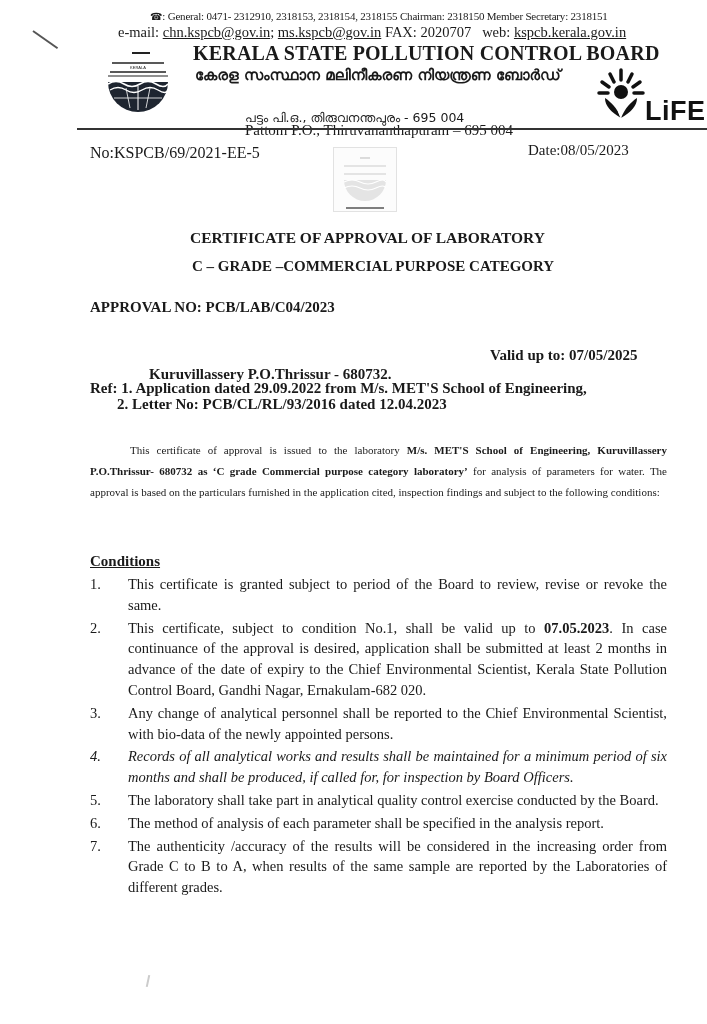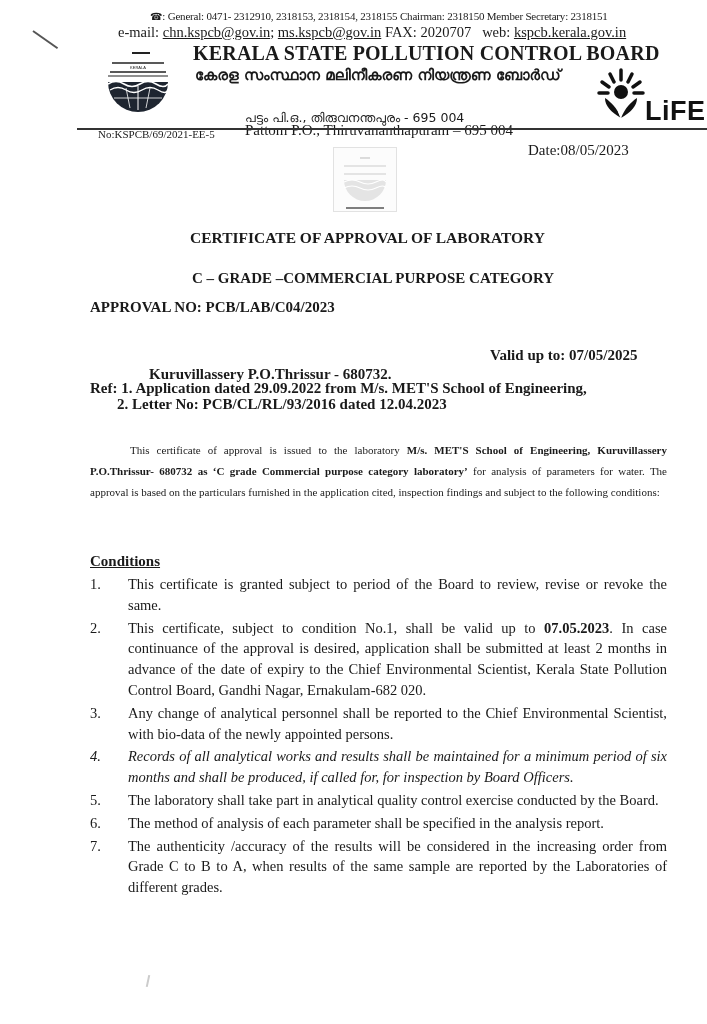--- a/index.html
+++ b/index.html
@@ -21,26 +21,26 @@
   .board-name-ml { left: 195px; top: 66px; font-size: 15px; font-weight: bold; white-space: nowrap; font-family: "DejaVu Sans", sans-serif; }
   .address { left: 245px; top: 90px; font-size: 15px; white-space: nowrap; margin-top: 32px; }
   .address-ml { left: 245px; top: 110px; font-size: 12.5px; white-space: nowrap; font-family: "DejaVu Sans", sans-serif; }
 
   .logo-left { left: 106px; top: 62px; width: 64px; height: 50px; }
   .logo-life { left: 597px; top: 66px; width: 110px; height: 56px; }
   .life-text { position: absolute; left: 48px; top: 4px; font-family: "Liberation Sans", sans-serif; font-weight: bold; font-size: 27px; color: #111; letter-spacing: 0.5px; margin-top: 26px; }
 
   .header-rule { left: 77px; top: 128px; width: 630px; height: 2px; background: #333; }
 
-  .ref-no { left: 90px; top: 128px; font-size: 11px; margin-left: 8px; }
+  .ref-no { left: 90px; top: 144px; font-size: 16px; }
   .date { left: 528px; top: 142px; font-size: 15px; }
   .stamp { left: 333px; top: 147px; width: 62px; height: 63px; border: 1px solid #e2e2e2; background: #fcfcfc; }
 
   .title1 { left: 190px; top: 229px; font-size: 15.5px; font-weight: bold; white-space: nowrap; }
-  .title2 { left: 192px; top: 258px; font-size: 15px; font-weight: bold; white-space: nowrap; margin-top: 12px; }
+  .title2 { left: 192px; top: 258px; font-size: 15px; font-weight: bold; white-space: nowrap; }
 
   .approval { left: 90px; top: 299px; font-size: 15px; font-weight: bold; white-space: nowrap; }
   .valid { left: 490px; top: 299px; font-size: 15px; font-weight: bold; white-space: nowrap; margin-top: 48px; }
 
   .ref1 { left: 90px; top: 336px; font-size: 15px; font-weight: bold; white-space: nowrap; margin-top: 44px; }
   .ref1b { left: 149px; top: 366px; font-size: 15px; font-weight: bold; white-space: nowrap; }
   .ref2 { left: 117px; top: 396px; font-size: 15px; font-weight: bold; white-space: nowrap; }
 
   .para { left: 90px; top: 440px; width: 577px; font-size: 11px; line-height: 20.8px; text-align: justify; }
   .para p { margin: 0; text-indent: 40px; }

